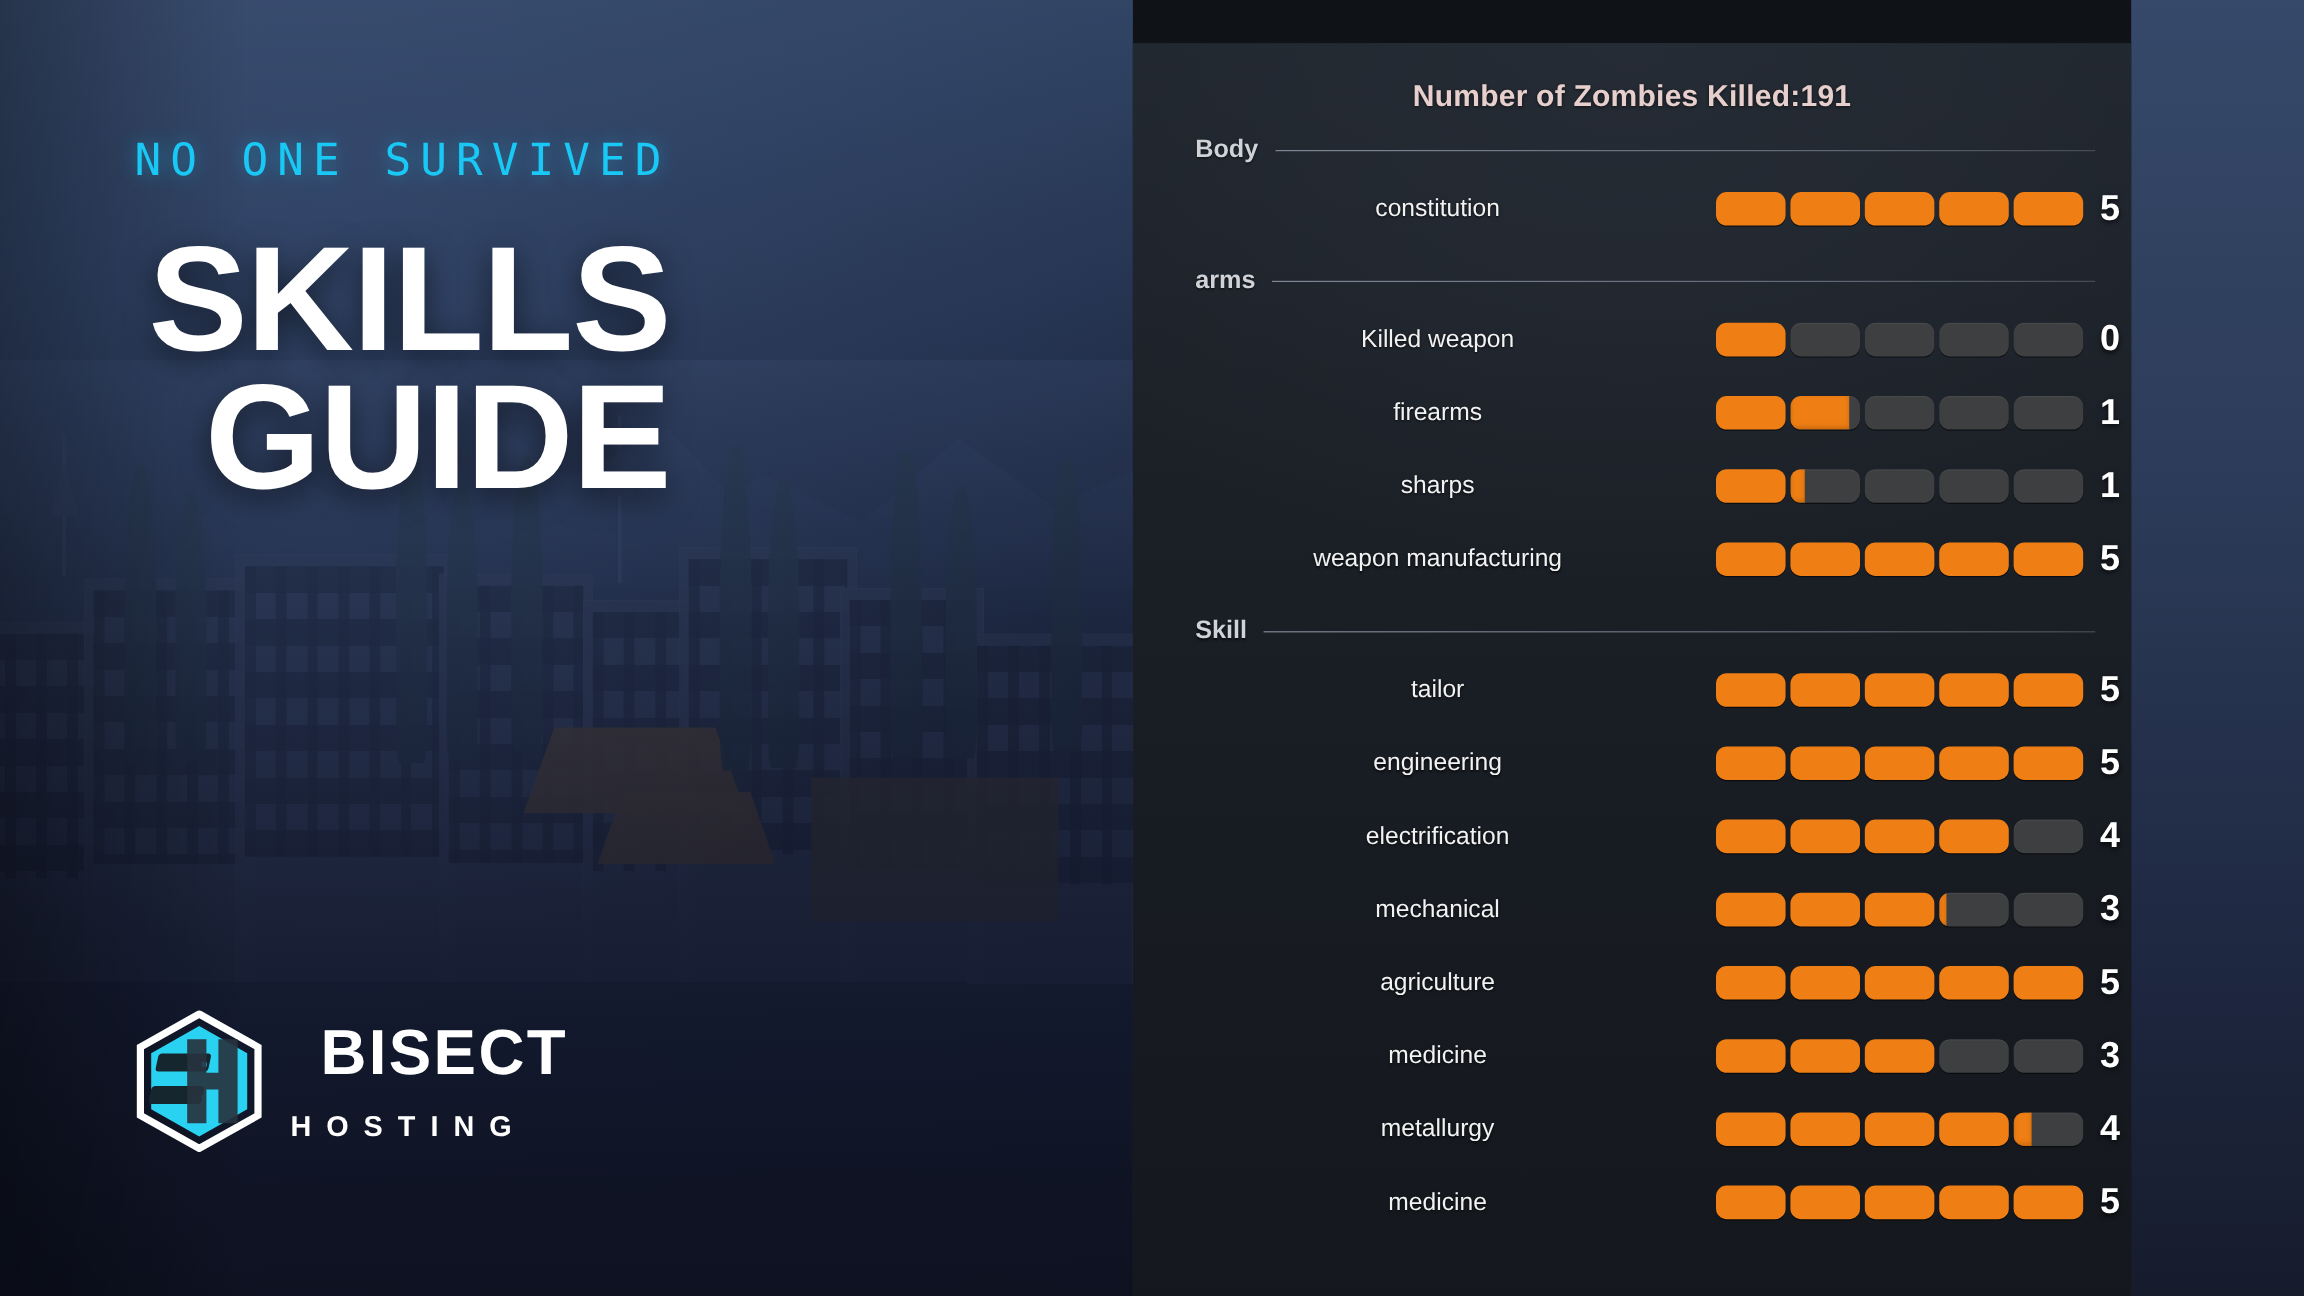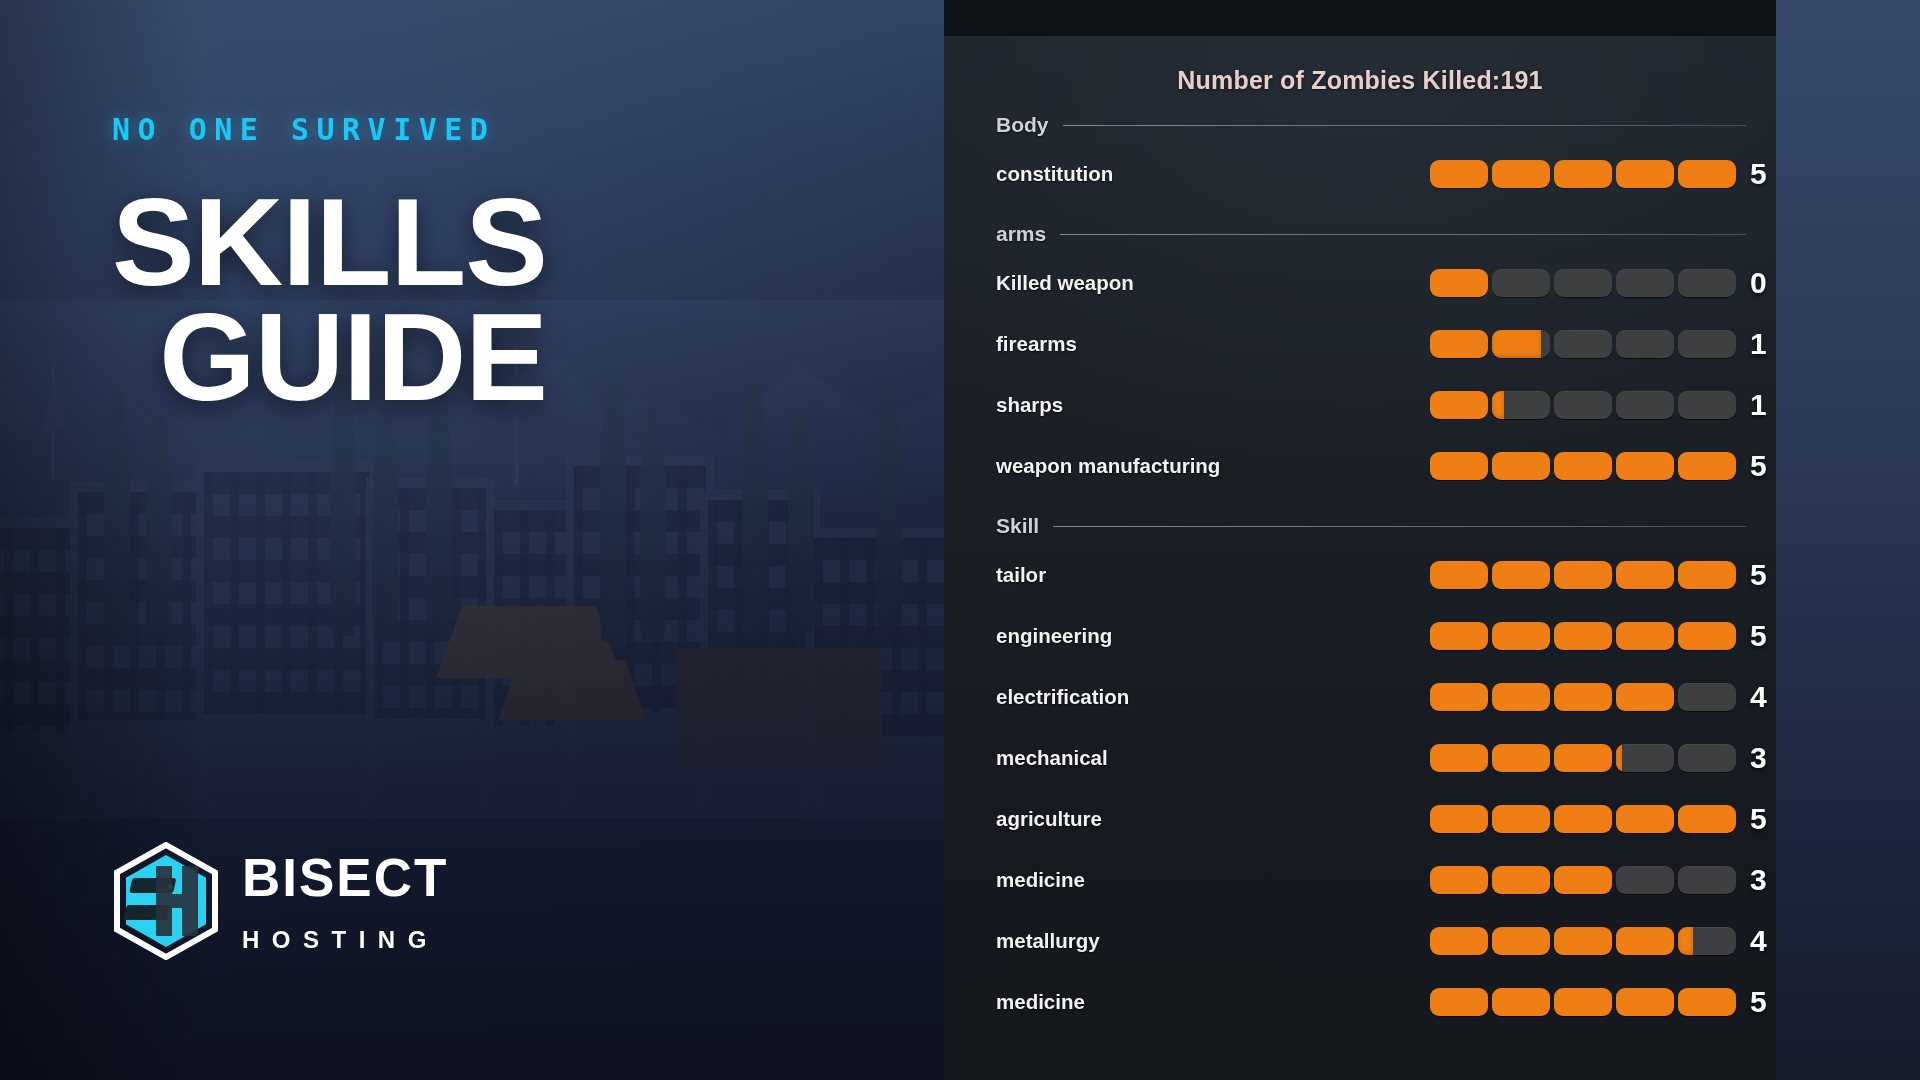--- a/index.html
+++ b/index.html
@@ -56,38 +56,38 @@
   
   .tint { position:absolute; inset:0;
     background:linear-gradient(180deg, rgba(38,54,86,.30) 0%, rgba(26,36,62,.62) 42%, rgba(18,24,44,.86) 76%, rgba(13,17,32,.95) 100%); }
   .vign { position:absolute; inset:0;
     background:radial-gradient(130% 95% at 30% 22%, rgba(80,108,160,.20), rgba(0,0,0,0) 55%),
                linear-gradient(90deg, rgba(0,0,0,.35) 0%, rgba(0,0,0,0) 22%); }
 
   
   .hero-text { position:absolute; left:112px; top:112px; z-index:6; }
   .kicker {
-    color:#19c8f5; font-size:30px; font-weight:700; letter-spacing:7.5px;
+    color:#19c8f5; font-size:37px; font-weight:400; letter-spacing:7.5px;
     font-family:"DejaVu Sans Mono", monospace;
     text-shadow:0 0 16px rgba(25,200,245,.45);
   }
   .bigtitle {
     color:#ffffff; font-weight:700; font-size:124px; line-height:.93;
     letter-spacing:-1px; margin-top:38px;
     text-shadow:0 6px 26px rgba(0,0,0,.55);
     text-align:right;
   }
   .bigtitle .l2 { display:block; }
 
   
   .logo { position:absolute; left:112px; bottom:120px; z-index:6; display:flex; align-items:center; gap:22px; }
   .hexwrap { width:108px; height:118px; position:relative; }
   .logo-word { display:flex; flex-direction:column; justify-content:center; }
   .logo-b { color:#fff; font-size:53px; font-weight:700; letter-spacing:2px; line-height:1;
-            font-family:"Liberation Sans", sans-serif; }
+            font-family:"Liberation Sans", sans-serif;margin-left:25px; }
   .logo-h { color:#fff; font-size:24px; font-weight:700; letter-spacing:12.5px; line-height:1; margin-top:24px; }
 
   
   .panel {
     position:absolute; left:944px; top:0; width:832px; height:1080px;
     background:
       radial-gradient(120% 70% at 50% 0%, #262c35 0%, rgba(38,44,53,0) 60%),
       linear-gradient(180deg,#20262e 0%,#1b2027 35%,#171b21 70%,#14181d 100%);
     margin-top: 36px;
   }
@@ -104,22 +104,22 @@
 
   .section { margin-top:18px; }
   .section-head { display:flex; align-items:center; gap:14px; padding:0 30px 0 52px; }
   .section-label { color:#cfd3d8; font-size:21px; font-weight:700; white-space:nowrap;
     text-shadow:0 1px 2px rgba(0,0,0,.7); }
   .section-rule { flex:1; height:1px; background:linear-gradient(90deg,#7e8894,#5d6672 70%,#454c57); }
 
   .rows { margin-top:6px; }
   .row { display:flex; align-items:center; height:61px; padding-left:52px; }
   .row-label {
-    width:574px; text-align:left; padding-right:30px;
-    color:#f2f2f2; font-size:20.5px; font-weight:700;
+    width:574px; text-align:center; padding-right:30px;
+    color:#f2f2f2; font-size:20.5px; font-weight:400;
     text-shadow:0 1px 2px rgba(0,0,0,.75);
   }
   .pips { display:flex; gap:4px; }
   .pip {
     position:relative; width:58px; height:28px; border-radius:9px;
     background:#3d3f41;
     box-shadow:0 1px 0 rgba(0,0,0,.55), inset 0 1px 0 rgba(255,255,255,.05);
     overflow:hidden;
   }
   .pip .fill {

